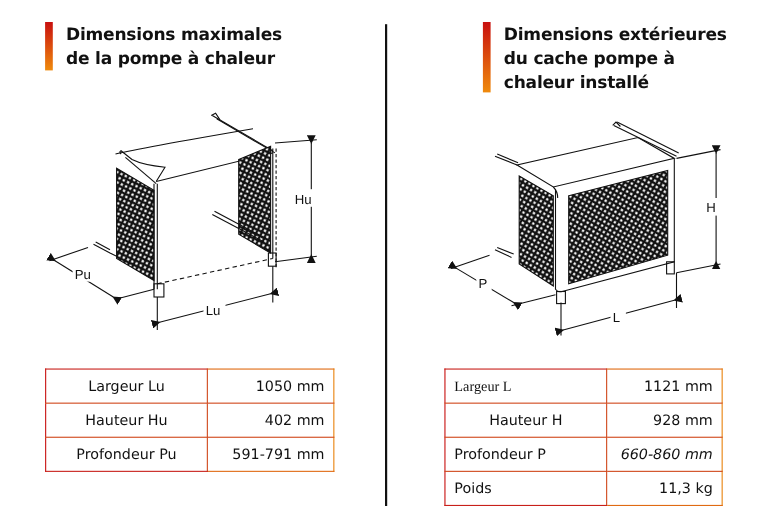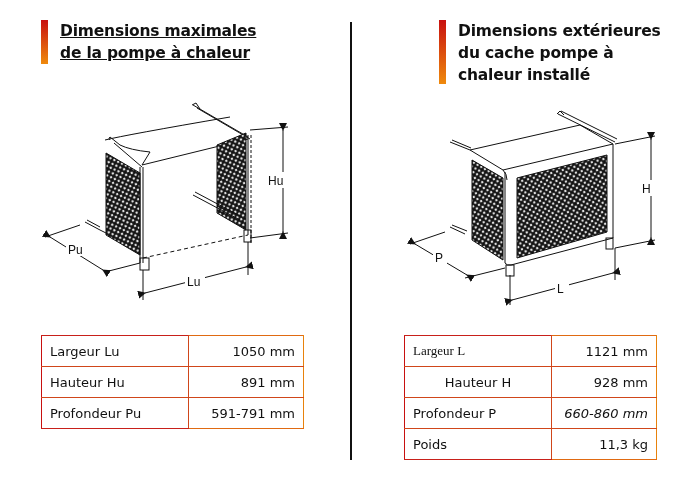--- a/index.html
+++ b/index.html
@@ -5,32 +5,32 @@
   html, body { margin: 0; padding: 0; background: #ffffff; }
   body { width: 700px; height: 479px; position: relative; overflow: hidden;
          font-family: "DejaVu Sans", sans-serif; color: #111; }
   .panel { position: absolute; top: 0; height: 479px; }
   .panel.left { left: 0; width: 345px; }
   .panel.right { left: 356px; width: 344px; }
   .divider { position: absolute; left: 350px; top: 22px; width: 2px; height: 438px; background: #111; }
   .heading { position: absolute; top: 20px; display: flex; align-items: flex-start; }
   .heading .bar { width: 7px; background: linear-gradient(#c8100f, #ef8a0c); margin-right: 12px; flex: none; }
   .heading .text { font-weight: bold; font-size: 15.5px; line-height: 22px; letter-spacing: -0.2px; color: #111; }
-  .panel.left .heading { left: 41px; text-decoration: underline; }
+  .panel.left .heading { left: 41px; }
   .panel.left .heading .bar { height: 44px; margin-top: 0px; }
   .panel.right .heading { left: 49px; padding-left: 34px; }
   .panel.right .heading .bar { height: 64px; }
   .heading .line { display: block; }
   svg.diagram { position: absolute; }
   .spec-table { position: absolute; border-collapse: collapse; font-size: 13px; color: #111; }
   .spec-table td { height: 30px; padding: 0 8px; border: 1.3px solid #d0461a; }
   .spec-table td.label { text-align: left; }
   .spec-table td.value { text-align: right; }
   .panel.left .spec-table { left: 41px; top: 335px; }
-  .panel.left .spec-table td.label { width: 130px; }
+  .panel.left .spec-table td.label { width: 130px; text-align: center; }
   .panel.left .spec-table td.value { width: 98px; }
   .panel.right .spec-table { left: 48px; top: 335px; }
   .panel.right .spec-table td.label { width: 130px; }
   .panel.right .spec-table td.value { width: 88px; }
   .dim-label { font-family: "Liberation Sans", sans-serif; font-size: 12px; fill: #111; }
 </style>
 </head>
 <body>
 
 <div class="panel left">
@@ -104,21 +104,21 @@
   </svg>
 
   <table class="spec-table">
     <tbody>
         <tr>
       <td class="label" style="border-left-color:#c8100f;border-top-color:#c8201a;">Largeur Lu</td>
       <td class="value" style="border-right-color:#e8820c;border-top-color:#e06a12;">1050 mm</td>
     </tr>
     <tr>
       <td class="label" style="border-left-color:#c8100f;">Hauteur Hu</td>
-      <td class="value" style="border-right-color:#e8820c;">891 mm</td>
+      <td class="value" style="border-right-color:#e8820c;">402 mm</td>
     </tr>
     <tr>
       <td class="label" style="border-left-color:#c8100f;border-bottom-color:#c8201a;">Profondeur Pu</td>
       <td class="value" style="border-right-color:#e8820c;border-bottom-color:#e06a12;">591-791 mm</td>
     </tr>
   </tbody>
     </table>
 </div>
 
 <div class="divider"></div>

